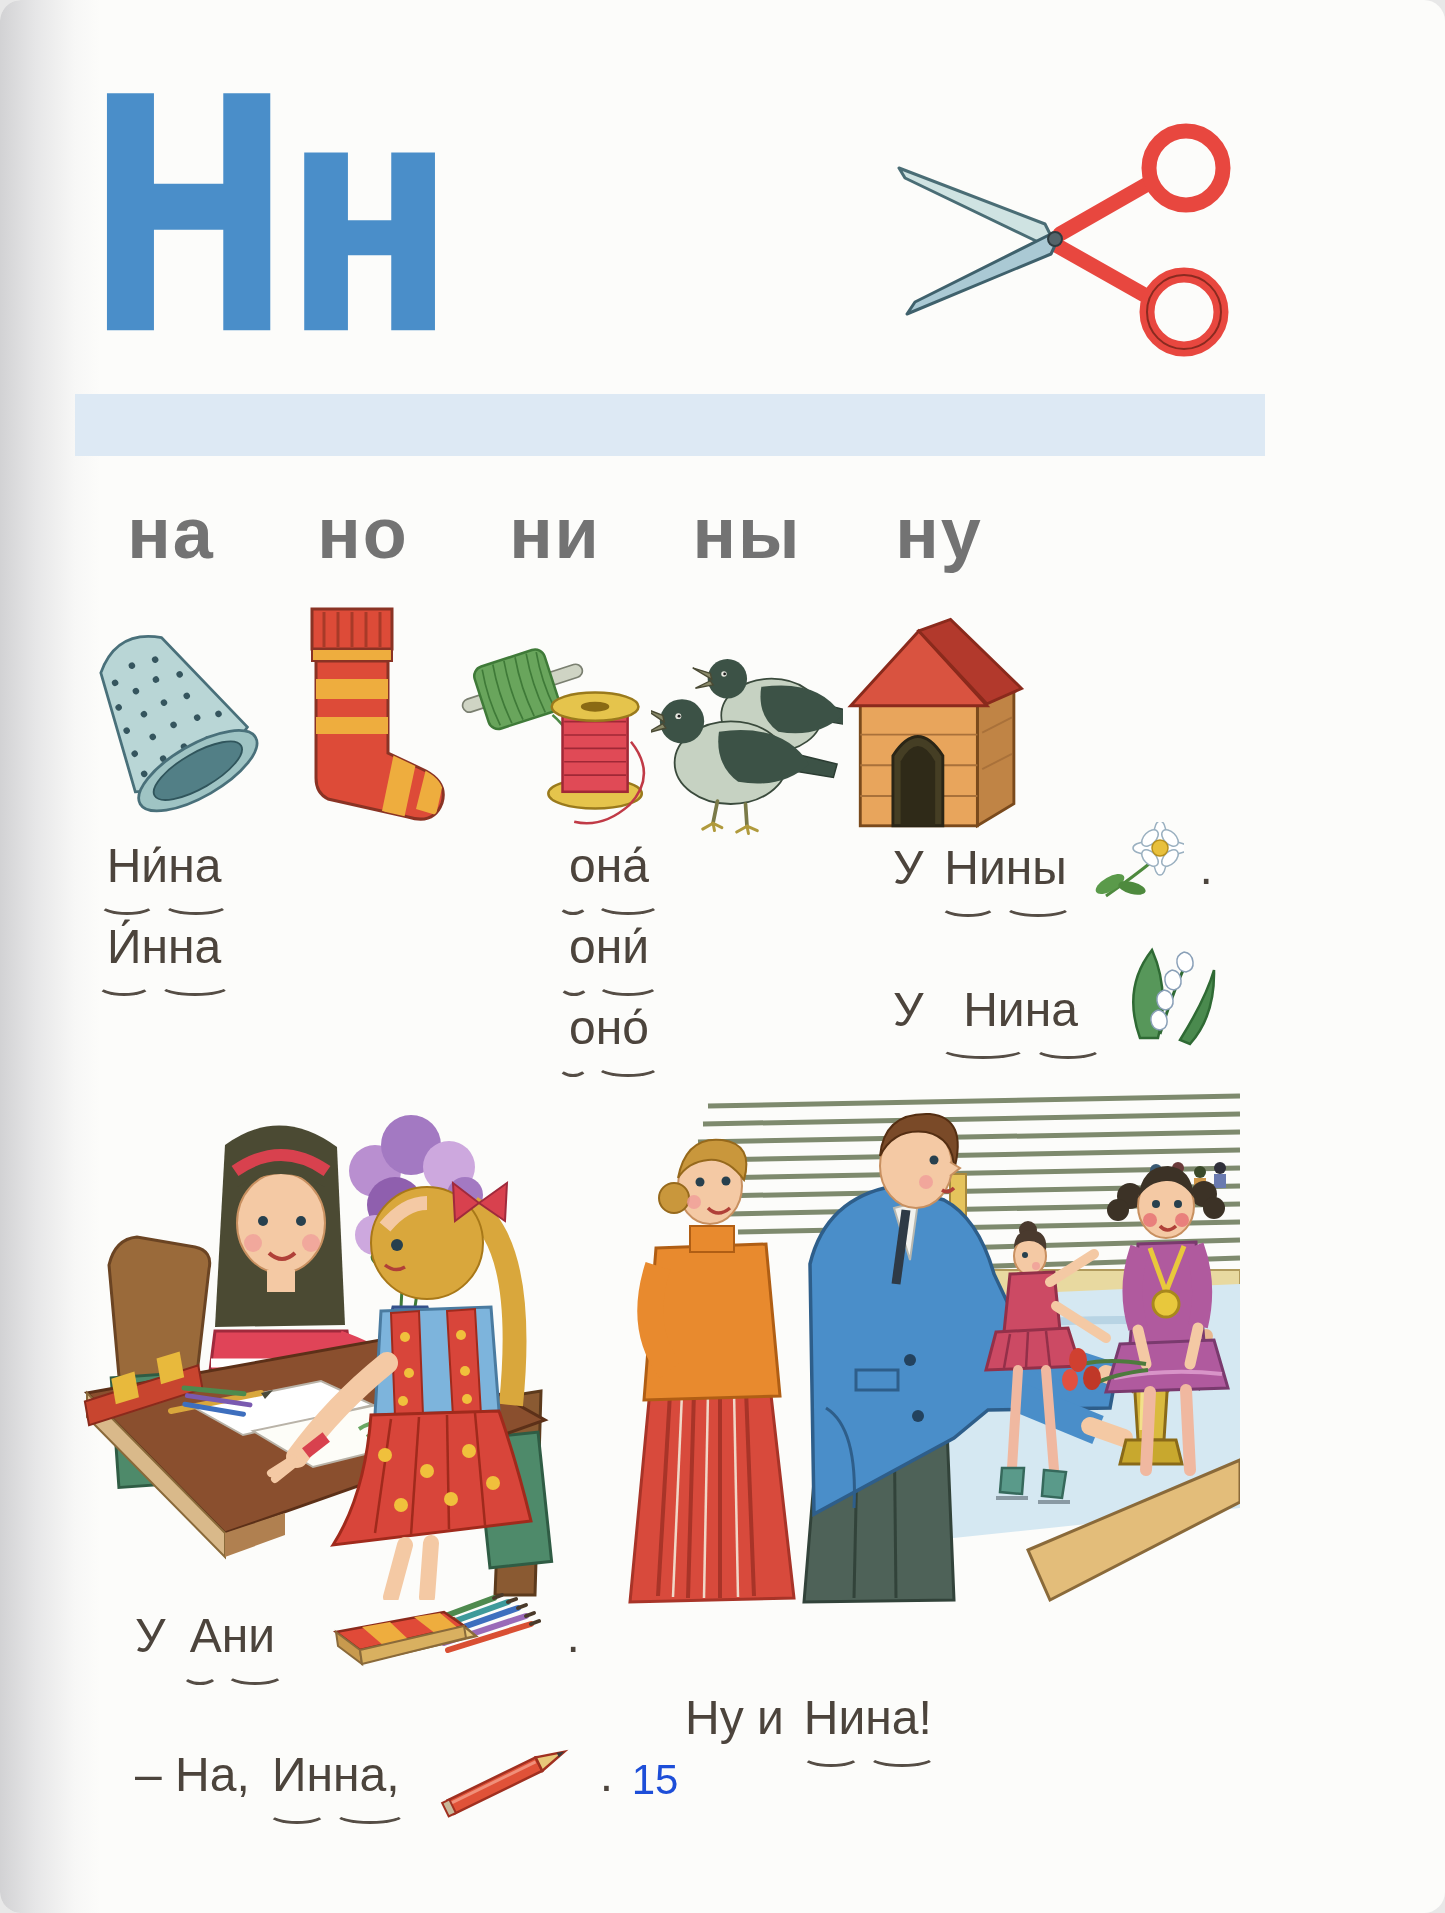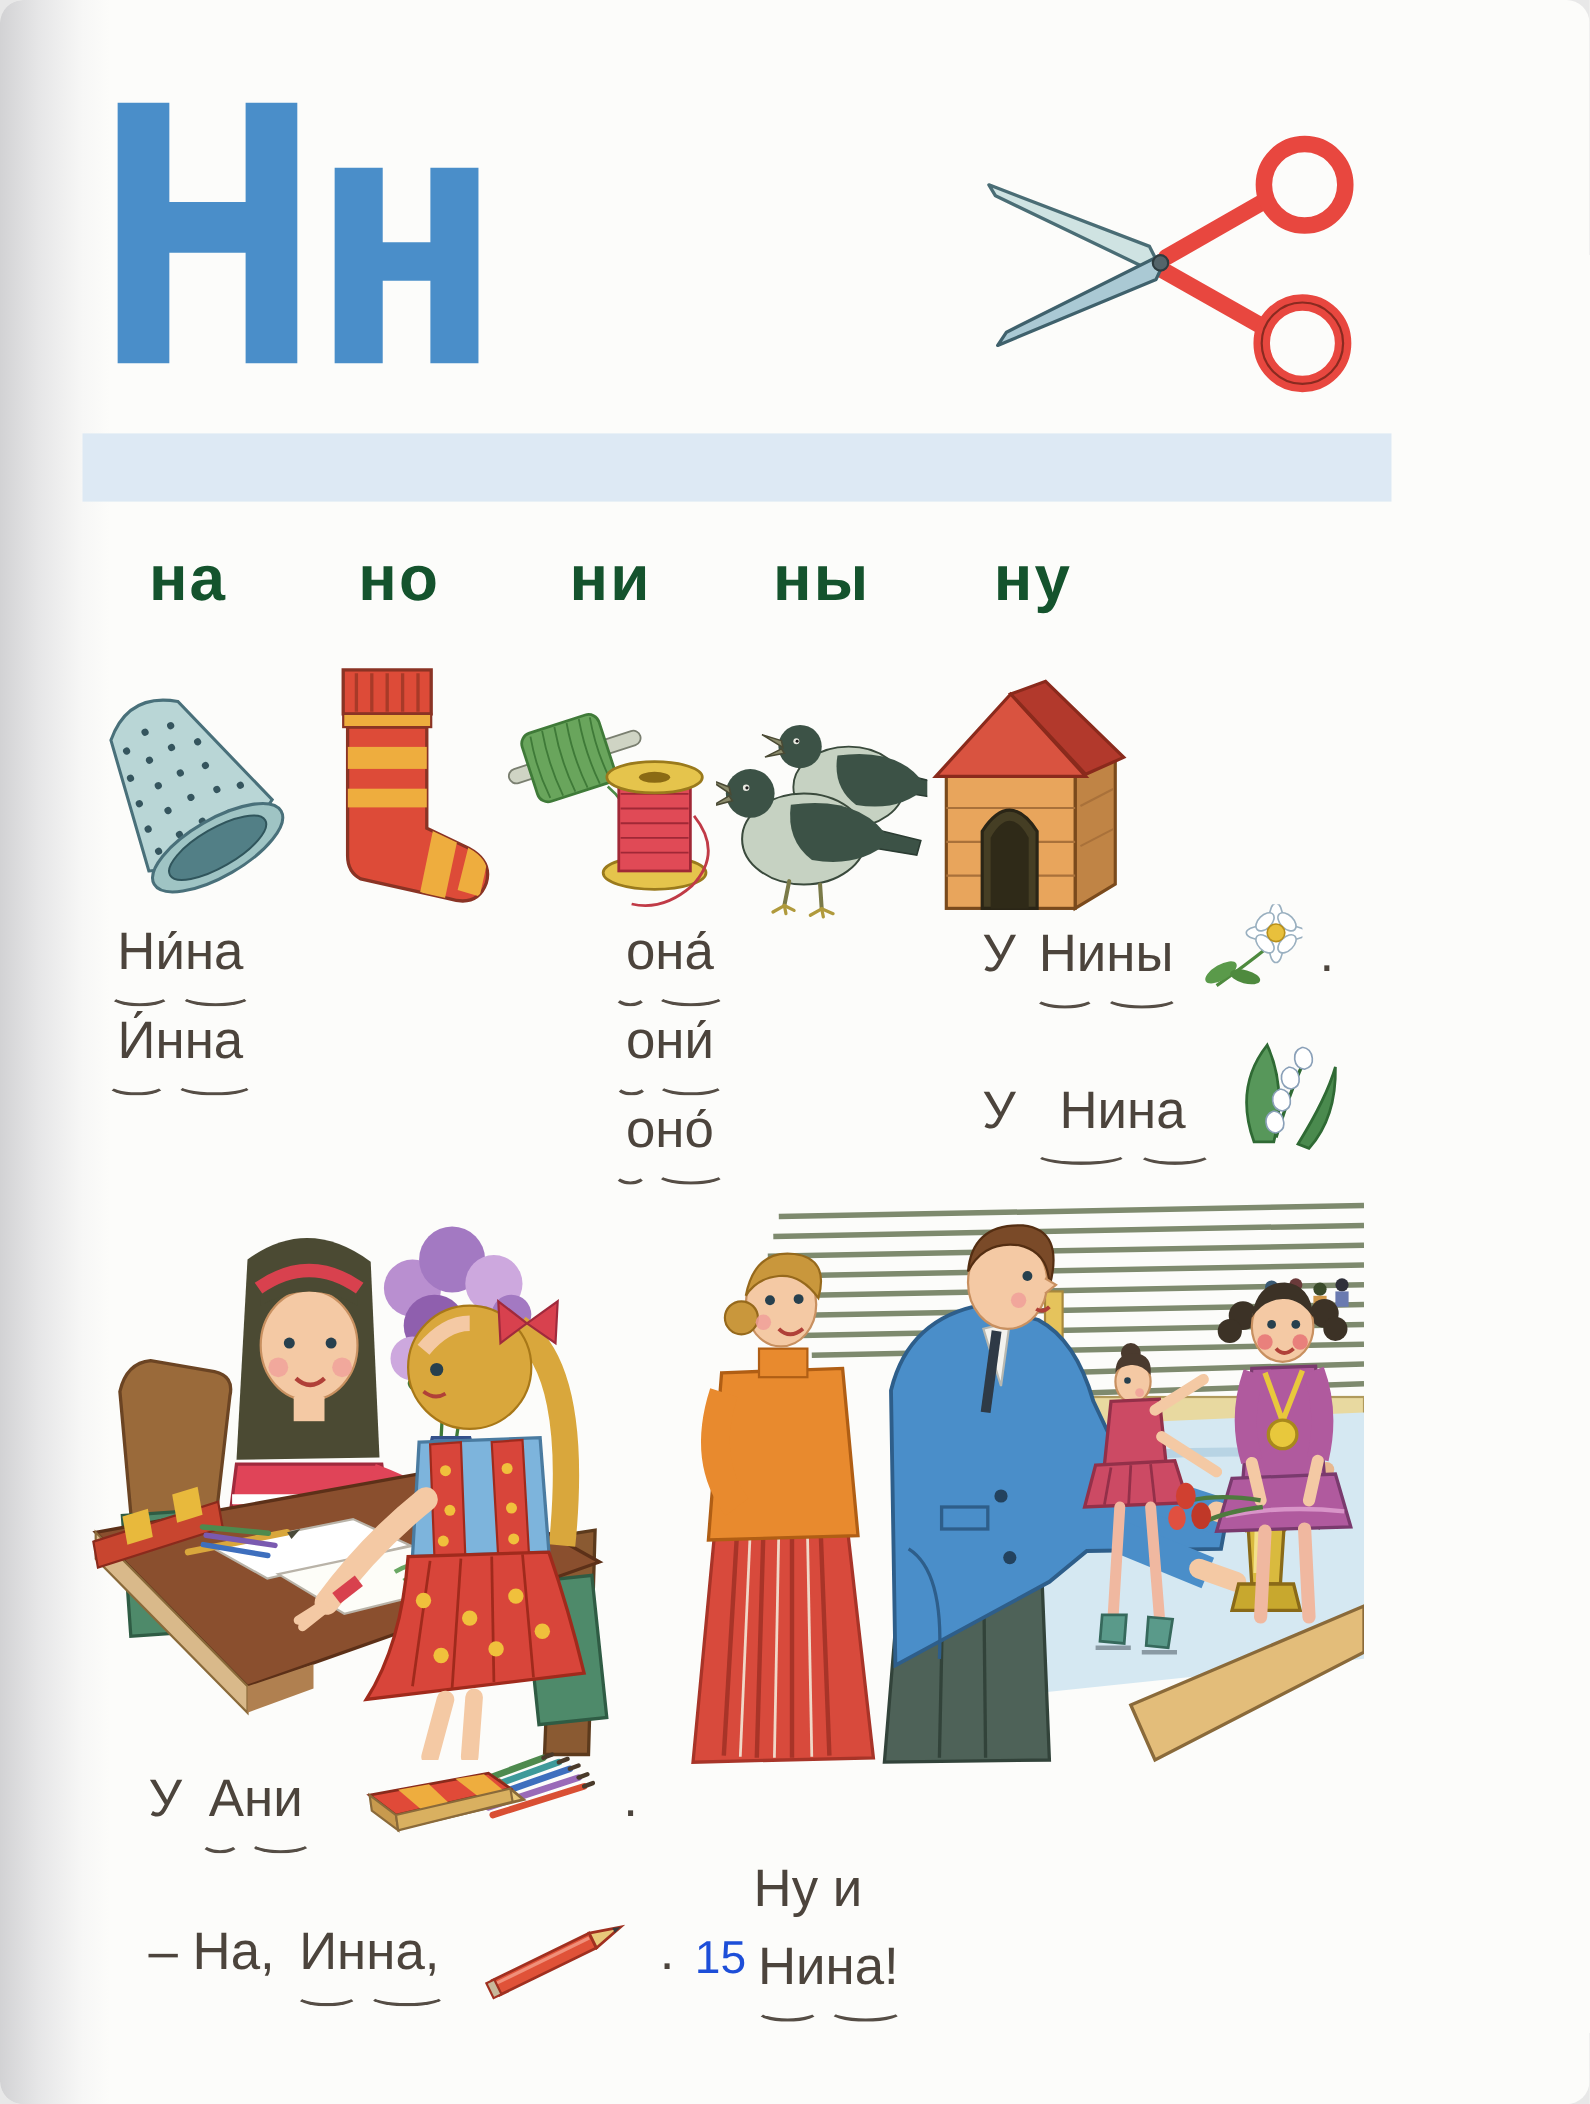--- a/index.html
+++ b/index.html
@@ -14,21 +14,21 @@
     background:linear-gradient(to right,#d2d2d4 0%,#e6e6e7 35%,#f7f7f6 75%,#fcfcfa 100%);}
   .bigletters{
     position:absolute;left:84px;top:56px;line-height:1;
     font-family:"DejaVu Sans", sans-serif;font-weight:bold;
     font-size:250px;letter-spacing:-10px;color:#4a8ec9;
     transform:scaleY(1.30);transform-origin:0 0;
   }
   .band{position:absolute;left:75px;top:394px;width:1190px;height:62px;background:#dde9f4;}
   .syllrow{position:absolute;left:75px;top:492px;width:960px;display:flex;}
   .syllcell{width:192px;text-align:center;}
-  .syll{font-weight:bold;font-size:58px;color:#14532d;letter-spacing:2px;}
+  .syll{font-weight:bold;font-size:72px;color:#737373;letter-spacing:2px;}
   .iconrow{position:absolute;left:75px;top:575px;width:960px;height:300px;display:flex;}
   .iconcell{width:192px;display:flex;align-items:center;justify-content:center;}
   .wordtxt{font-size:48px;color:#4c443c;}
   .word{display:inline-flex;flex-direction:column;align-items:center;}
   .arcs{display:flex;gap:8px;justify-content:center;margin-top:1px;}
   .arc{height:15px;border:3.5px solid transparent;border-bottom-color:#554d45;border-radius:50%;}
   .col{position:absolute;display:flex;flex-direction:column;gap:4px;}
   .phraserow{display:flex;align-items:flex-start;gap:16px;font-size:48px;color:#4c443c;}
   .plainw{line-height:1.15;}
   .dot{font-size:48px;}
@@ -602,21 +602,21 @@
         <rect x="14" y="40" width="98" height="15" fill="#e05238" stroke="#a03020" stroke-width="2.5"></rect>
         <line x1="16" y1="44" x2="110" y2="44" stroke="#f0907a" stroke-width="3"></line>
         <polygon points="112,40 140,47.5 112,55" fill="#e8c87a" stroke="#a03020" stroke-width="2.5"></polygon>
         <polygon points="133,45 140,47.5 133,50" fill="#3a3a3a"></polygon>
         <rect x="8" y="40" width="8" height="15" fill="#c8b89a" stroke="#a03020" stroke-width="2"></rect>
       </g>
     </svg>
     <span class="dot" style="margin-left:4px;">.</span>
   </div>
 
-  <div class="sent" style="left:685px;top:1690px;flex-direction:column;">
+  <div class="sent" style="left:685px;top:1690px;">
     <span class="plainw">Ну и</span>
     <div class="word">
       <span class="wordtxt">Нина!</span>
       <div class="arcs" style="align-self:flex-start;margin-left:2px;">
           <span class="arc" style="width:52px"></span>
           <span class="arc" style="width:62px"></span>
         </div>
     </div>
   </div>
 

